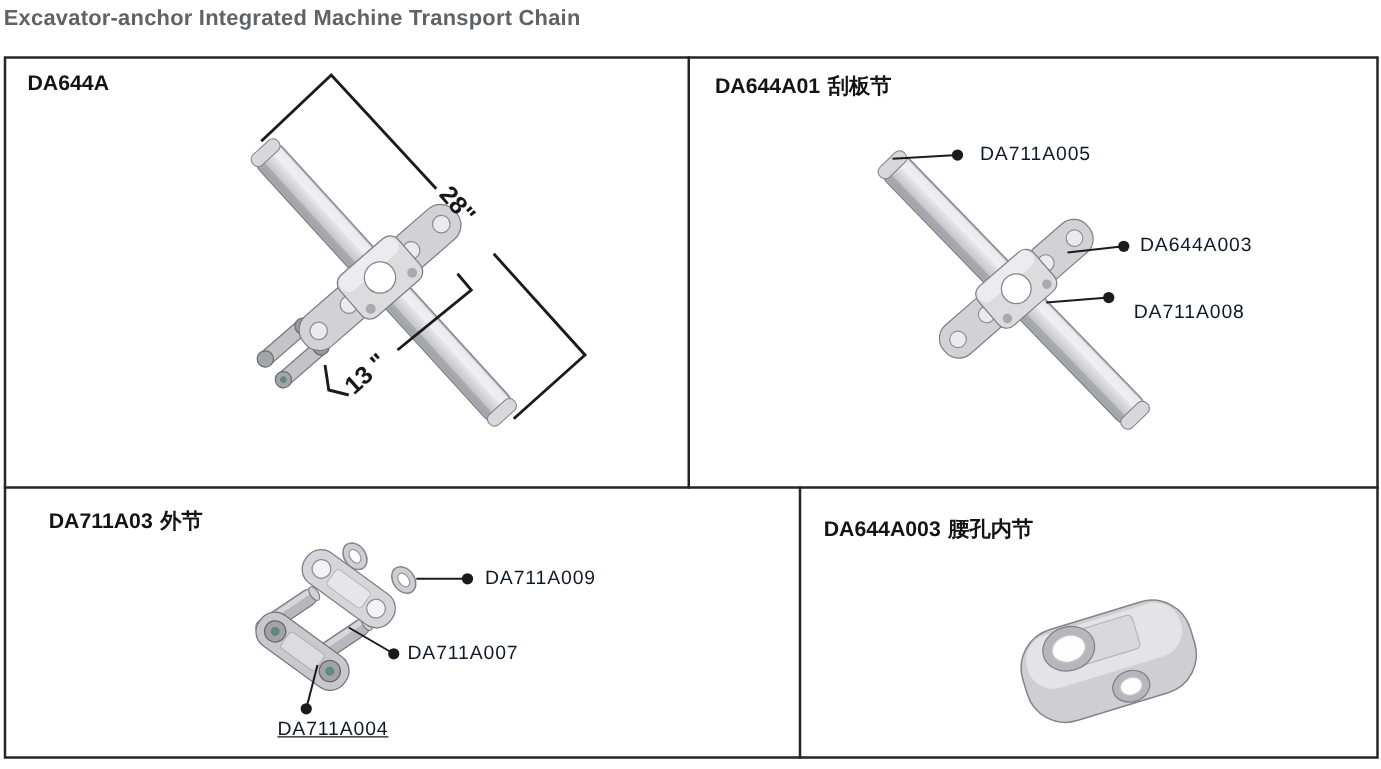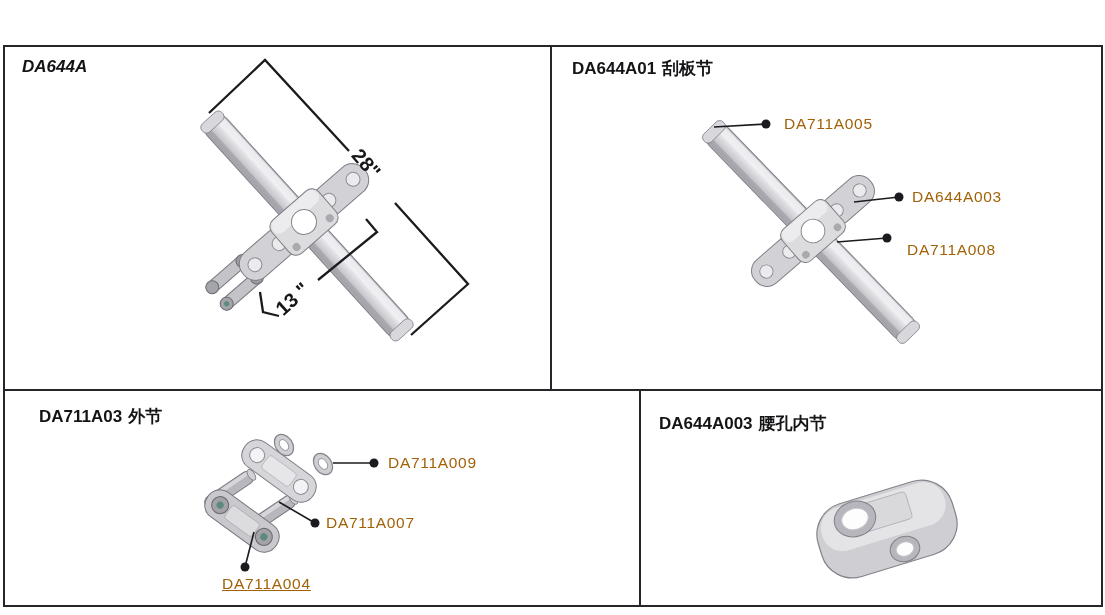--- a/index.html
+++ b/index.html
@@ -5,40 +5,41 @@
   html,body{margin:0;padding:0;background:#ffffff;}
   #stage{position:relative;width:1105px;height:615px;background:#ffffff;overflow:hidden;
          font-family:"Liberation Sans",sans-serif;}
   .abs{position:absolute;}
   #main-title{left:3px;top:4px;font-size:17.5px;font-weight:700;color:#5f6368;letter-spacing:.2px;}
   .frame{left:3px;top:45px;width:1096px;height:558px;border:2px solid #26262a;}
   .divider{background:#26262a;}
   .panel{overflow:visible;}
   .ptitle{position:absolute;font-size:17px;font-weight:700;color:#141417;white-space:nowrap;}
   .ptitle .cn{font-weight:600;margin-left:6px;}
-  .plabel{position:absolute;font-size:15.5px;color:#a16207;letter-spacing:.7px;white-space:nowrap;}
+  .plabel{position:absolute;font-size:15.5px;color:#0f172a;letter-spacing:.7px;white-space:nowrap;}
   svg{position:absolute;left:0;top:0;overflow:visible;}
   .dim{stroke:#1b1b1f;stroke-width:2.3;fill:none;}
   .leader{stroke:#1b1b1f;stroke-width:1.6;fill:none;}
   .dot{fill:#1b1b1f;}
   .dimtxt{font-family:"Liberation Sans",sans-serif;font-size:20px;font-weight:600;fill:#17171a;}
 </style>
 </head>
 <body>
 
 <div id="stage">
 
+  <div id="main-title" class="abs">Excavator-anchor Integrated Machine Transport Chain</div>
 
   <div class="abs frame"></div>
   <div class="abs divider" style="left:550px;top:45px;width:2px;height:346px;"></div>
   <div class="abs divider" style="left:3px;top:389px;width:1100px;height:2px;"></div>
   <div class="abs divider" style="left:639px;top:389px;width:2px;height:218px;"></div>
 
   <div class="abs panel" style="left:3px;top:45px;width:548px;height:344px;">
-    <div class="ptitle" style="left:19px;top:12px;font-style:italic;">
+    <div class="ptitle" style="left:19px;top:12px;">
       <span>DA644A</span><span class="cn"></span>
     </div>
     <svg width="548" height="344" viewBox="0 0 548 344">
       <defs>
         <linearGradient id="mg1" x1="0" y1="0" x2="0" y2="1">
           <stop offset="0" stop-color="#bfbfc5"></stop>
           <stop offset="0.35" stop-color="#e9e9ec"></stop>
           <stop offset="1" stop-color="#a9a9b0"></stop>
         </linearGradient>
       </defs>

